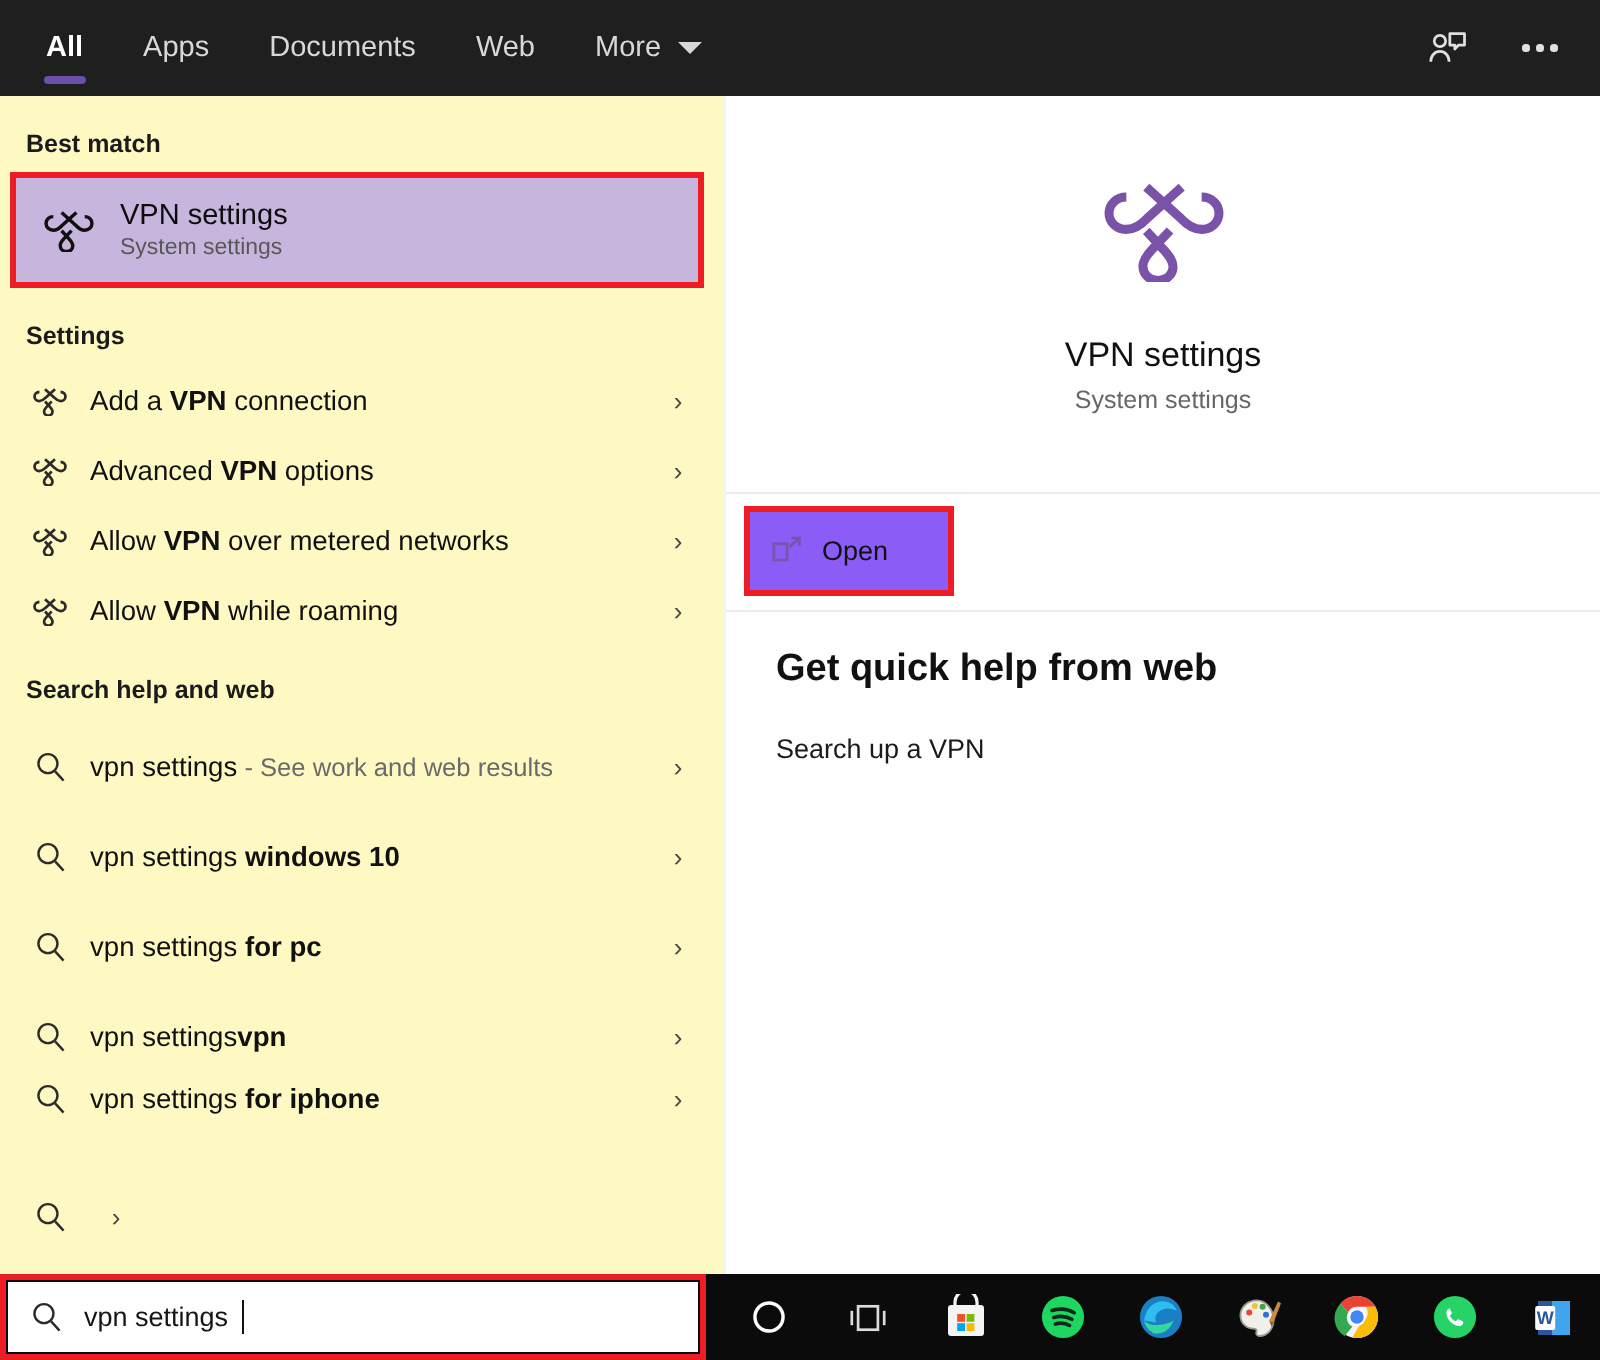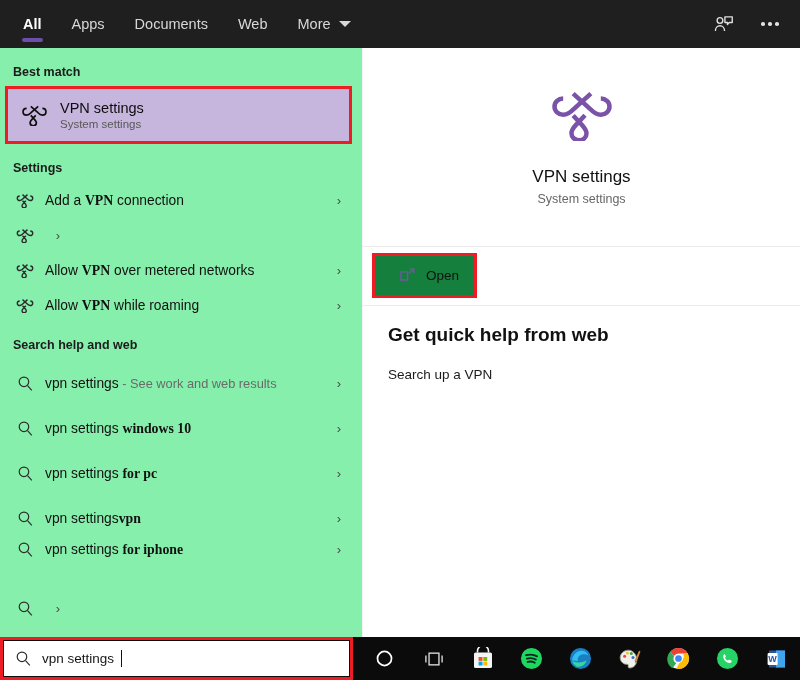--- a/index.html
+++ b/index.html
@@ -34,21 +34,21 @@
   .hdr-right{position:absolute;right:10px;top:0;height:48px;display:flex;align-items:center;gap:6px;}
   .hdr-btn{
     width:40px;height:40px;display:flex;align-items:center;justify-content:center;
     color:#e0e0e0;
   }
   .dots{display:flex;gap:3.5px;}
   .dots i{width:3.5px;height:3.5px;border-radius:50%;background:#e0e0e0;display:block;}
 
   
   .left{
-    position:absolute;left:0;top:48px;width:362px;height:589px;background:#86efac;
+    position:absolute;left:0;top:48px;width:362px;height:589px;background:#fef9c3;
   }
   .section-label{
     font-size:12.5px;font-weight:bold;color:#1b1b1b;
     padding-left:13px;
   }
   #lbl-best{position:absolute;left:0;top:17px;}
   #lbl-settings{position:absolute;left:0;top:113px;}
   #lbl-web{position:absolute;left:0;top:290px;}
 
   
@@ -63,21 +63,21 @@
   .best-title{font-size:14.5px;color:#0d0d0d;line-height:18px;}
   .best-sub{font-size:11.5px;color:#585858;line-height:15px;}
 
   
   .row{
     position:absolute;left:5px;width:347px;height:35px;
     display:flex;align-items:center;
   }
   .row .ico{width:40px;display:flex;align-items:center;justify-content:center;}
   .row .label{flex:1;font-size:13.8px;color:#111;white-space:nowrap;}
-  .row .label b{font-weight:bold;font-family:Liberation Serif, serif;}
+  .row .label b{font-weight:bold;}
   .row .label .muted{color:#6a6a6a;font-size:12.8px;}
   .chev{
     width:26px;display:flex;align-items:center;justify-content:center;
     color:#4a4a4a;font-size:13px;
   }
 
   
   .right{
     position:absolute;left:363px;top:48px;width:437px;height:589px;background:#ffffff;
   }
@@ -90,21 +90,21 @@
   .panel-title{font-size:17px;color:#111;margin-bottom:5px;}
   .panel-sub{font-size:12.5px;color:#666;}
 
   .open-band{
     position:absolute;left:0;top:199px;width:437px;height:58px;
     border-bottom:1px solid #ebebeb;
   }
   .open-wrap{position:absolute;left:9px;top:6px;width:105px;height:45px;}
   .open-btn{
     position:absolute;left:3px;top:3px;width:99px;height:39px;
-    display:flex;align-items:center;background:#15803d;justify-content:center;
+    display:flex;align-items:center;background:#8b5cf6;
   }
   .open-ico{width:36px;display:flex;align-items:center;justify-content:center;}
   .open-lbl{font-size:13.5px;color:#111;}
 
   .help{position:absolute;left:25px;top:276px;width:380px;}
   .help-title{font-size:19px;font-weight:bold;color:#111;}
   .help-link{font-size:13.5px;color:#1b1b1b;margin-top:21px;}
 
   
   .taskbar{position:absolute;left:0;top:637px;width:800px;height:43px;background:#0b0b0b;}
@@ -206,20 +206,21 @@
     <div class="row" style="top:170px">
       <span class="ico">
         <svg width="18" height="15" viewBox="0 0 34 28">
             <g fill="none" stroke="#2b2b2b" stroke-width="2.6">
           <path d="M7 5.5c-2.6 0-4.6 1.9-4.6 4.3s2 4.3 4.6 4.3c2.3 0 4-1.3 5.6-3l9.1-8.2"></path>
           <path d="M27 5.5c2.6 0 4.6 1.9 4.6 4.3s-2 4.3-4.6 4.3c-2.3 0-4-1.3-5.6-3L12.3 2.9"></path>
           <path d="M12.3 14.5l4.7 5.1c1.4 1.6 2.4 2.8 2.4 4.4 0 2.2-1.8 3.7-4 3.7s-4-1.6-4-3.8c0-1.6 1-2.9 2.4-4.4l4.8-5.1"></path>
         </g>
           </svg>
       </span>
+      <span class="label"><span>Advanced </span><b>VPN</b><span> options</span></span>
       <span class="chev">›</span>
     </div>
 
     <div class="row" style="top:205px">
       <span class="ico">
         <svg width="18" height="15" viewBox="0 0 34 28">
             <g fill="none" stroke="#2b2b2b" stroke-width="2.6">
           <path d="M7 5.5c-2.6 0-4.6 1.9-4.6 4.3s2 4.3 4.6 4.3c2.3 0 4-1.3 5.6-3l9.1-8.2"></path>
           <path d="M27 5.5c2.6 0 4.6 1.9 4.6 4.3s-2 4.3-4.6 4.3c-2.3 0-4-1.3-5.6-3L12.3 2.9"></path>
           <path d="M12.3 14.5l4.7 5.1c1.4 1.6 2.4 2.8 2.4 4.4 0 2.2-1.8 3.7-4 3.7s-4-1.6-4-3.8c0-1.6 1-2.9 2.4-4.4l4.8-5.1"></path>

